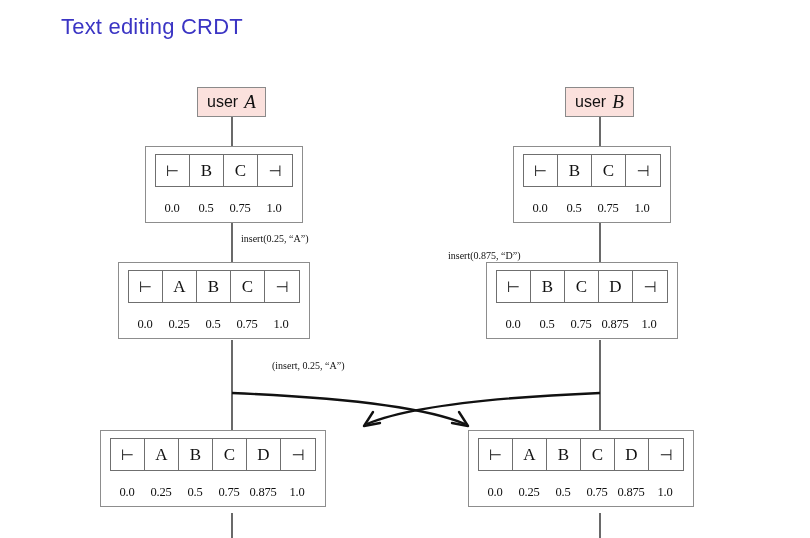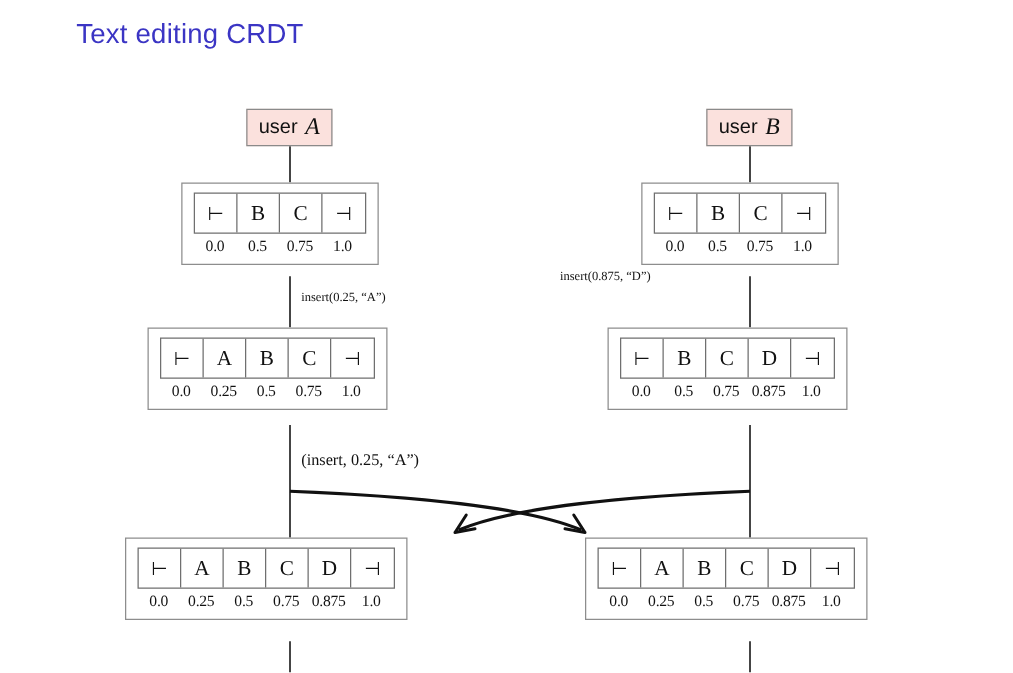--- a/index.html
+++ b/index.html
@@ -97,40 +97,40 @@
     font-size: 17px;
     color: #111111;
   }
   .cell:last-child { border-right: none; }
   .cell.sentinel {
     font-family: "DejaVu Sans", sans-serif;
     font-size: 15px;
   }
   .positions {
     display: flex;
-    margin-top: 3px;
+    margin-top: 14px;
   }
   .pos {
     width: 34px;
     text-align: center;
     font-family: "Liberation Serif", serif;
     font-size: 12.5px;
     color: #111111;
     letter-spacing: -0.2px;
   }
 
   
   .op-label {
     position: absolute;
     font-family: "Liberation Serif", serif;
     font-size: 10px;
     color: #111111;
     white-space: nowrap;
   }
-  .op-label.msg { font-size: 13px; }
+  .op-label.msg { font-size: 10px; margin-left: 31px; }
 </style>
 </head>
 <body>
 
 <div id="slide-title">Text editing CRDT</div>
 
 <div id="diagram">
 
   <svg id="wires" viewBox="0 0 810 538">
 
@@ -259,17 +259,17 @@
         <div class="pos">0.0</div>
         <div class="pos">0.25</div>
         <div class="pos">0.5</div>
         <div class="pos">0.75</div>
         <div class="pos">0.875</div>
         <div class="pos">1.0</div>
       </div>
   </div>
 
   <div class="op-label" style="left:241px; top:233px;">insert(0.25, “A”)</div>
-  <div class="op-label" style="left:448px; top:216px;">insert(0.875, “D”)</div>
+  <div class="op-label" style="left:448px; top:250px;">insert(0.875, “D”)</div>
 
   <div class="op-label msg" style="left:241px; top:360px;">(insert, 0.25, “A”)</div>
 
 </div>
 
 </body></html>

